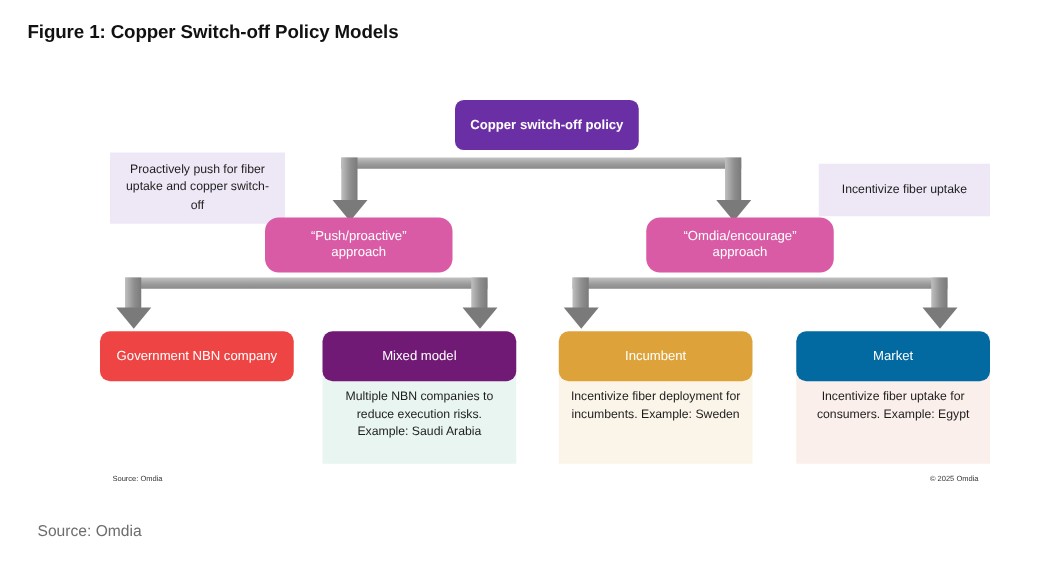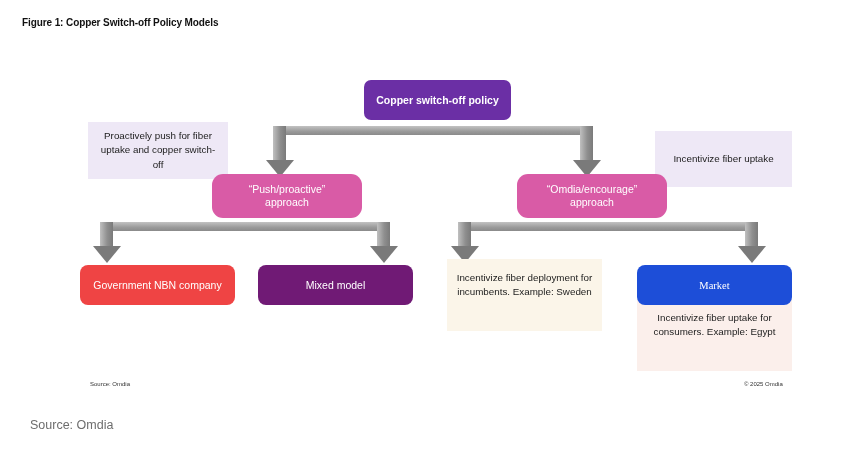--- a/index.html
+++ b/index.html
@@ -13,21 +13,21 @@
     position: relative;
     overflow: hidden;
     font-family: "Liberation Sans", sans-serif;
     color: #1a1a1a;
   }
 
   #figure-title {
     position: absolute;
     left: 22px;
     top: 17px;
-    font-size: 10px;
+    font-size: 15px;
     font-weight: bold;
     letter-spacing: -0.1px;
     color: #111111;
     white-space: nowrap;
   }
 
   
   .node {
     position: absolute;
     box-sizing: border-box;
@@ -118,21 +118,21 @@
   #annotation-left {
     left: 88px;
     top: 122px;
     width: 140px;
     height: 57px;
   }
   #annotation-right {
     left: 655px;
     top: 131px;
     width: 137px;
-    height: 56px;
+    height: 42px;
   }
 
   
   .connector { position: absolute; }
   .conn-bar {
     position: absolute;
     height: 9px;
     background: linear-gradient(to bottom, #c2c2c2 0%, #9a9a9a 60%, #8a8a8a 100%);
   }
   .conn-vert {
@@ -220,28 +220,30 @@
     <span>approach</span>
   </span>
 </div>
 
 <div class="card" id="card-gov">
   <div class="card-header" style="background-color: #ef4444;">Government NBN company</div>
 </div>
 
 <div class="card" id="card-mixed">
   <div class="card-header" style="background-color: #701a75;">Mixed model</div>
+  <div class="card-body" style="background-color: rgb(233, 245, 241);">Multiple NBN companies to reduce execution risks. Example: Saudi Arabia</div>
 </div>
 
 <div class="card" id="card-incumbent">
+  <div class="card-header" style="background-color: rgb(221, 163, 58);">Incumbent</div>
   <div class="card-body" style="background-color: rgb(251, 245, 233);">Incentivize fiber deployment for incumbents. Example: Sweden</div>
 </div>
 
 <div class="card" id="card-market">
-  <div class="card-header" style="background-color: #1d4ed8; font-family: Liberation Serif, serif;">Market</div>
+  <div class="card-header" style="background-color: #0369a1;">Market</div>
   <div class="card-body" style="background-color: rgb(251, 239, 235);">Incentivize fiber uptake for consumers. Example: Egypt</div>
 </div>
 
 <div id="source-inline">Source: Omdia</div>
 
 <div id="copyright">© 2025 Omdia</div>
 
 <div id="source-bottom">Source: Omdia</div>
 
 </body></html>

